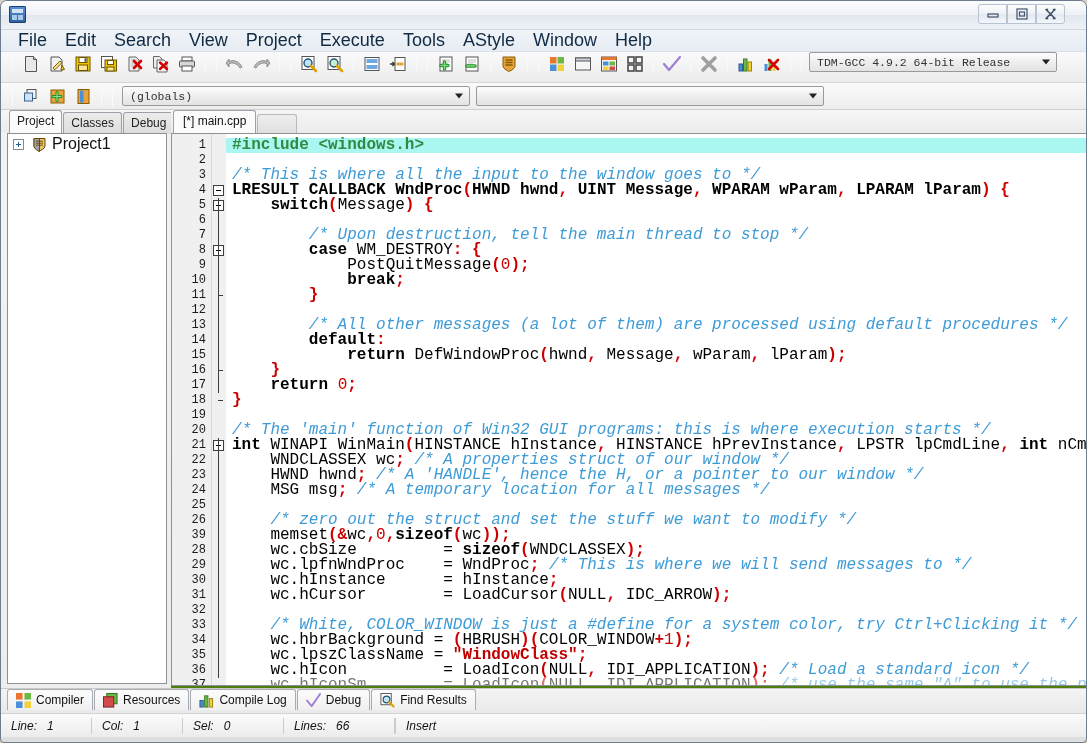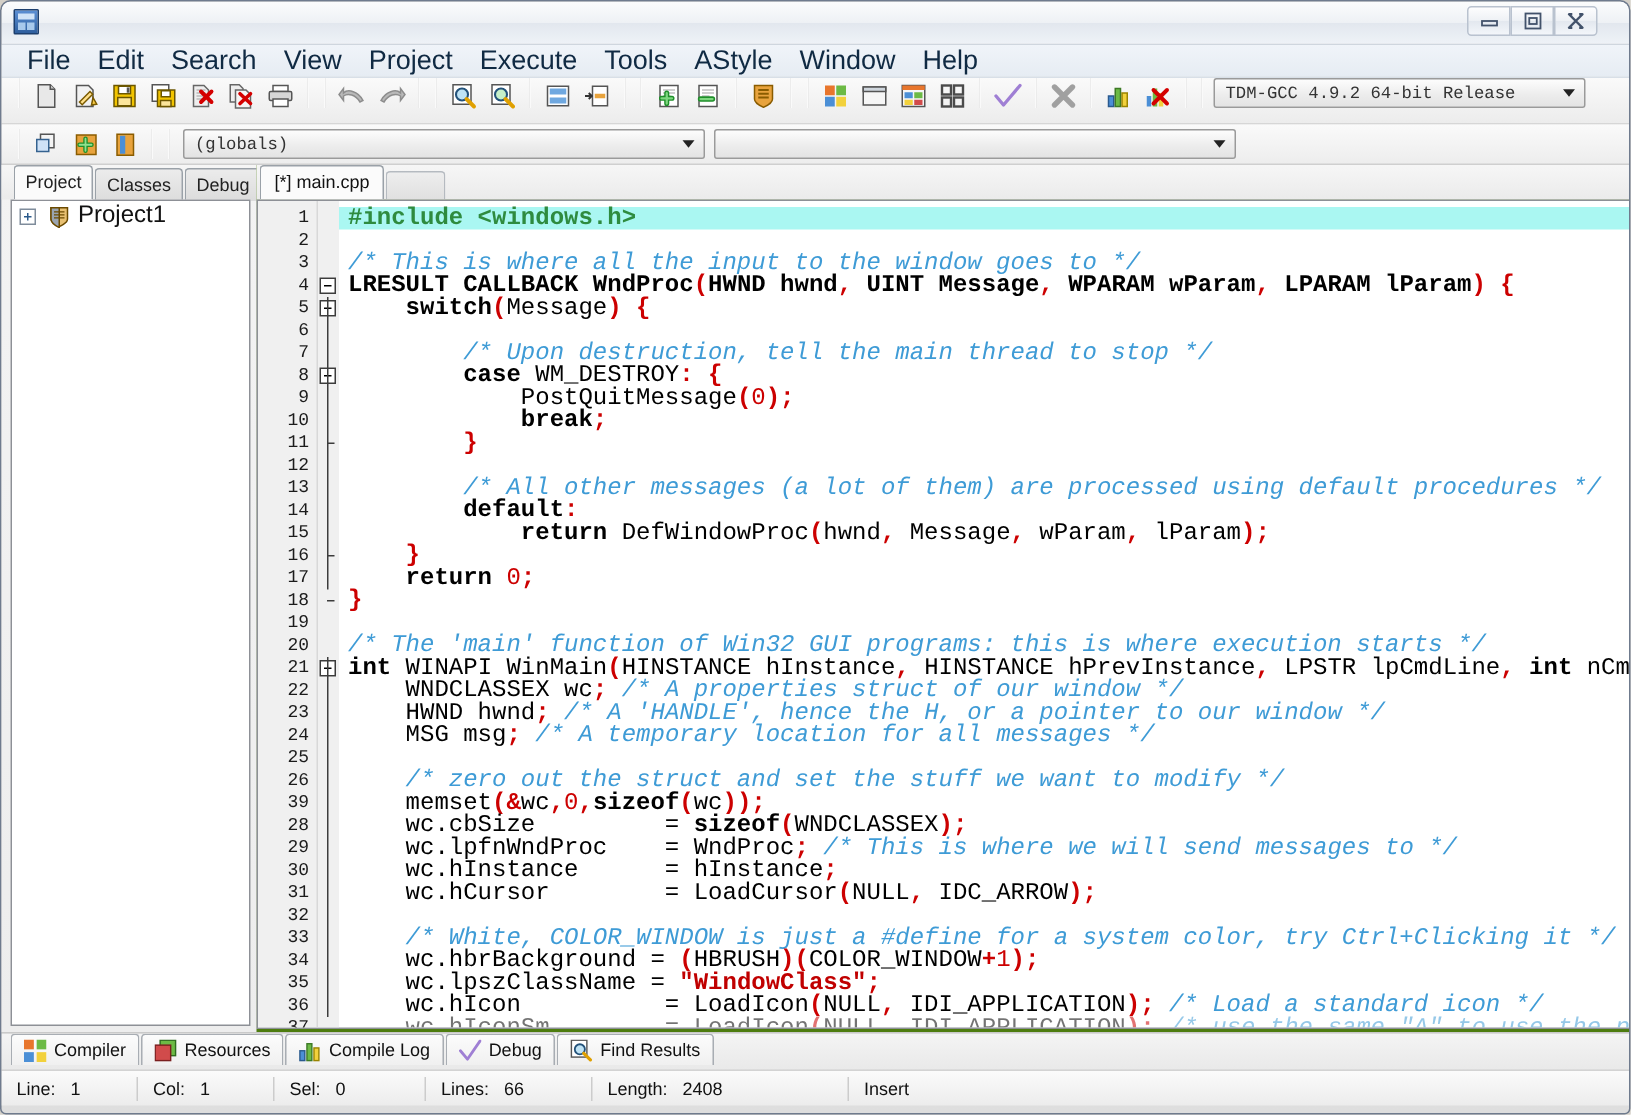--- a/index.html
+++ b/index.html
@@ -372,20 +372,21 @@
     background: linear-gradient(to bottom, #fbfbfb, #ececec);
     border-top: 1px solid #d3d3d3;
     display: flex; align-items: center;
     font-size: 12px; color: #111;
   }
   .sb-cell {
     padding: 0 10px;
     display: flex; align-items: center;
     height: 100%;
     white-space: nowrap;
+    font-style: italic;
   }
   .sb-cell .lbl { margin-right: 10px; }
   .sb-div { width: 1px; height: 16px; background: #cccccc; }
   #sb-line { width: 90px; }
   #sb-col  { width: 90px; }
   #sb-sel  { width: 100px; }
   #sb-lines{ width: 110px; }
   #sb-len  { width: 170px; }
 </style>
 </head>
@@ -825,21 +826,17 @@
     <div class="sb-cell" id="sb-sel">
       <span class="lbl">Sel:</span>
       <span>0</span>
     </div>
     <div class="sb-div"></div>
     <div class="sb-cell" id="sb-lines">
       <span class="lbl">Lines:</span>
       <span>66</span>
     </div>
     <div class="sb-div"></div>
-    <div class="sb-cell" id="sb-len">
-      <span class="lbl">Length:</span>
-      <span>2408</span>
-    </div>
     <div class="sb-div"></div>
     <div class="sb-cell">Insert</div>
   </div>
 
 </div>
 
 </body></html>

